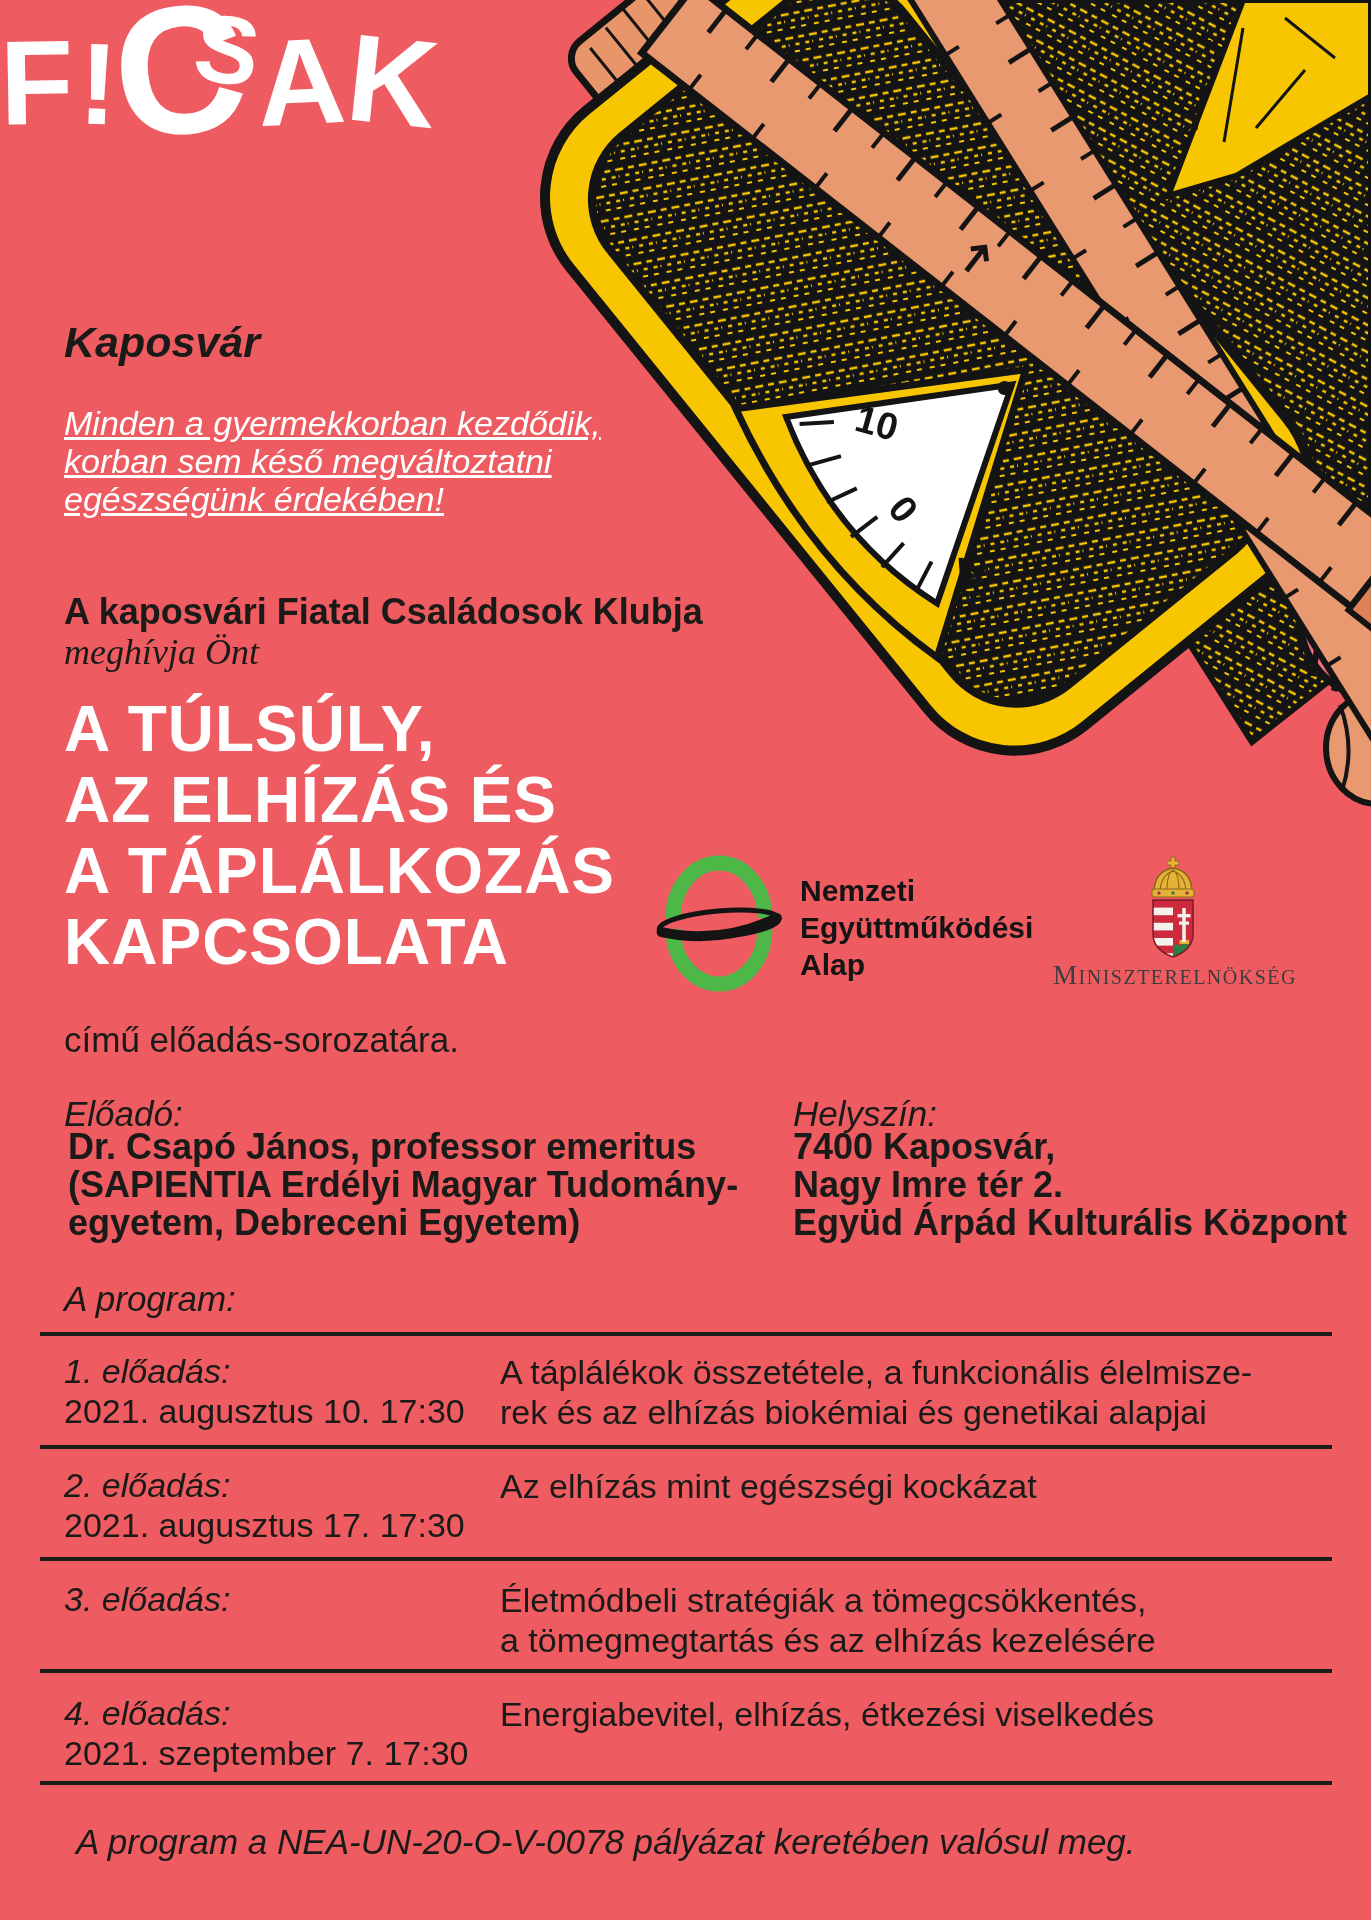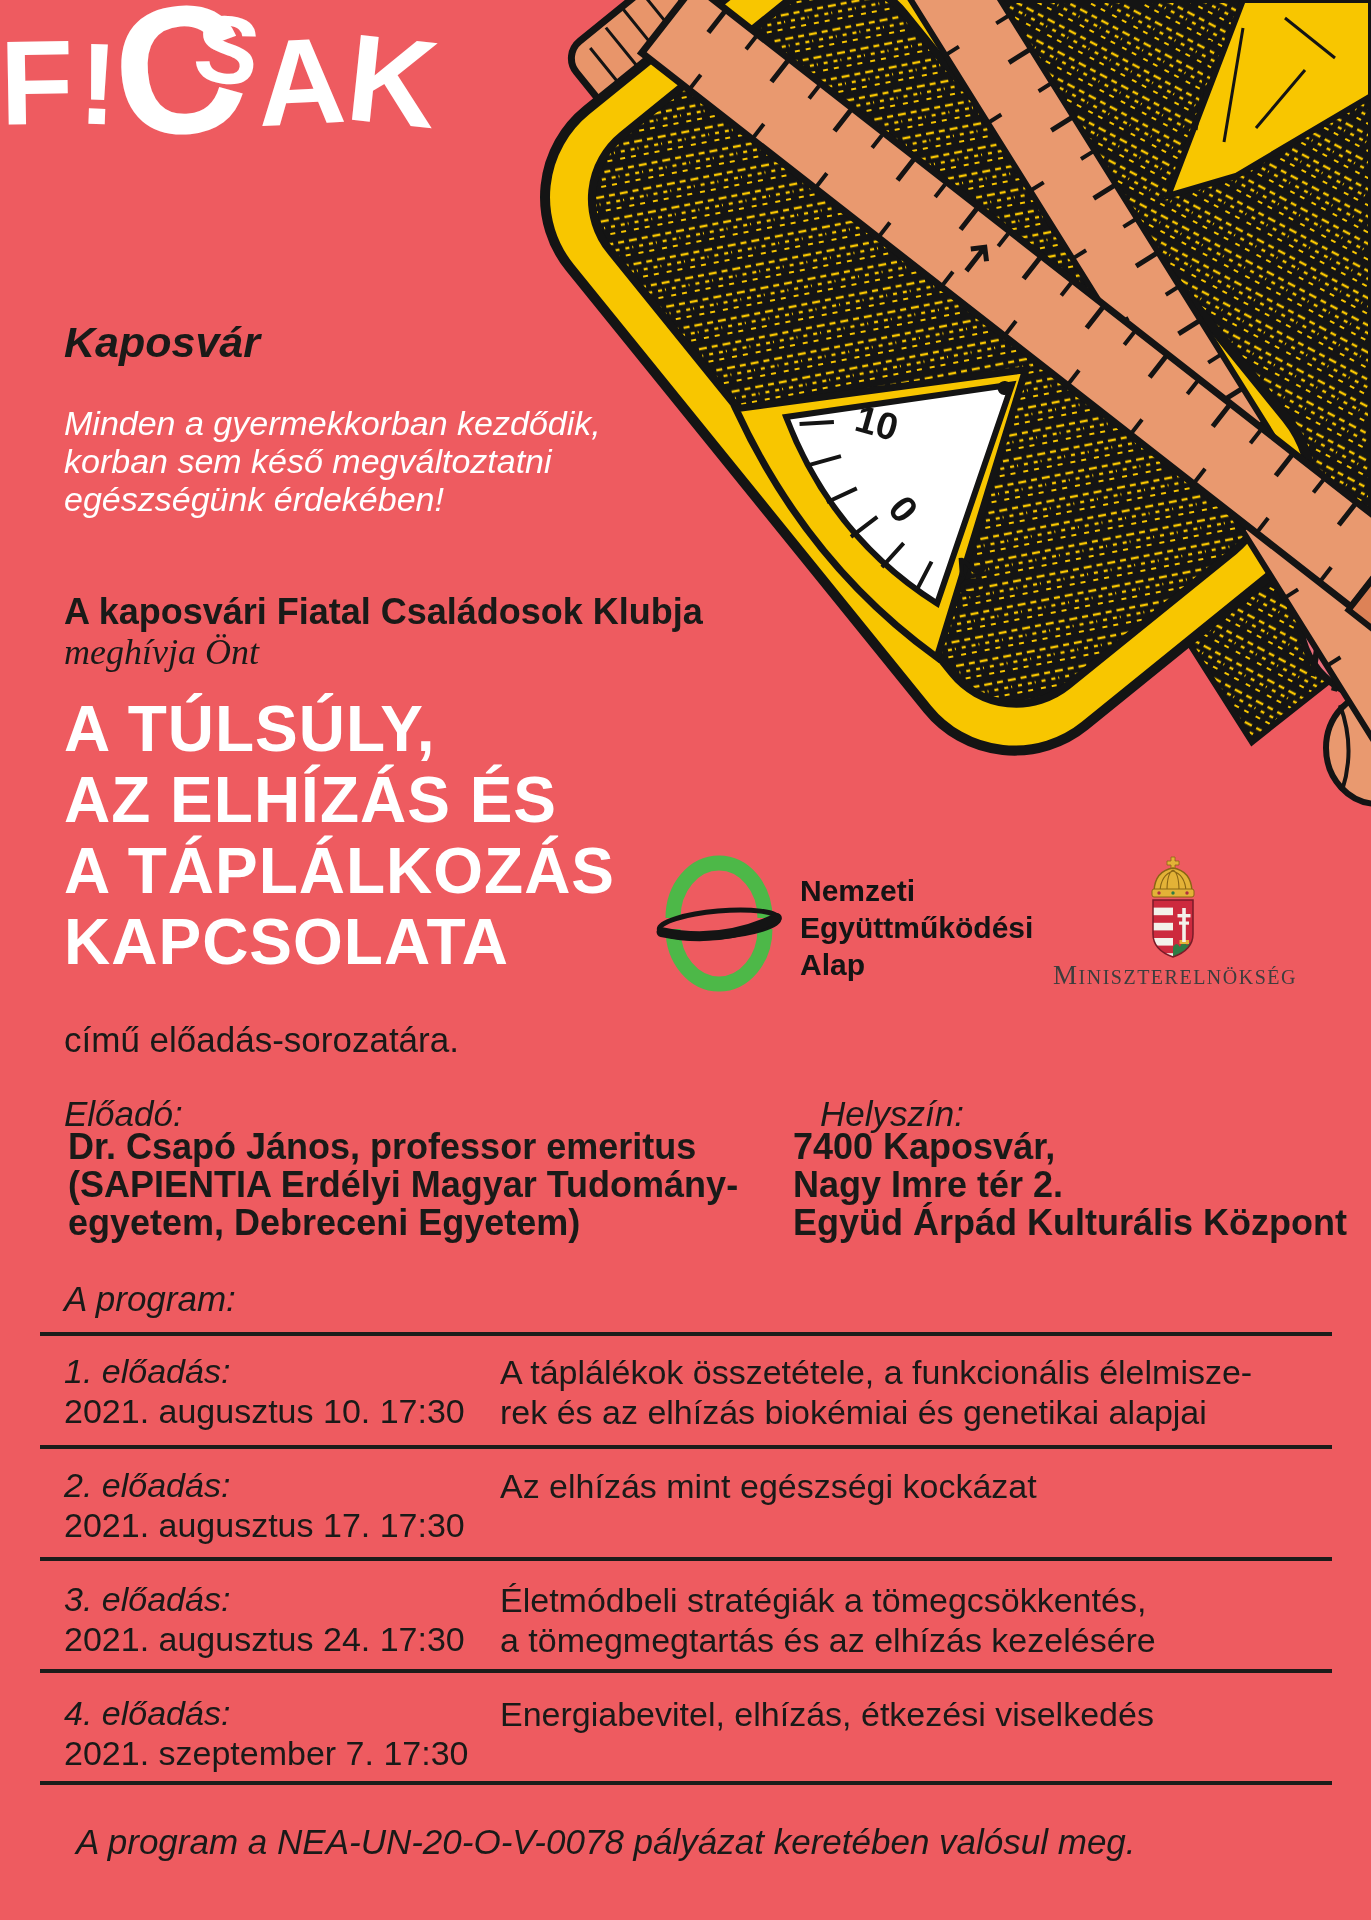--- a/index.html
+++ b/index.html
@@ -15,31 +15,31 @@
   .logo{left:56px; top:64px; display:flex; align-items:flex-end; color:#ffffff; font-weight:bold; z-index:3;}
   .logo span{display:block; line-height:0.78;}
   .lF{font-size:120px; transform:rotate(-1deg);}
   .lI{font-size:116px; margin-left:6px; transform:rotate(2deg);}
   .lC{font-size:182px; margin-left:-4px; margin-right:-50px; margin-bottom:-12px; transform:rotate(-5deg);}
   .lS{font-size:96px; margin-bottom:42px; transform:rotate(8deg); position:relative; z-index:2;}
   .lA{font-size:122px; margin-left:-2px; transform:rotate(-3deg);}
   .lK{font-size:124px; margin-left:2px; transform:rotate(6deg);}
 
   .city{left:64px; top:318px; font-size:43px; font-weight:bold; font-style:italic;}
-  .intro{left:64px; top:404px; font-size:34px; font-style:italic; color:#ffffff; line-height:38px;}
+  .intro{left:64px; top:404px; font-size:34px; font-style:italic; color:#ffffff; line-height:38px;text-decoration:underline;}
   .invite{left:64px; top:591px; font-size:36px; line-height:41px;}
   .invite .b{font-weight:bold;}
   .invite .i{font-style:italic;font-family:Liberation Serif, serif;}
   .title{left:64px; top:694px; font-size:64px; font-weight:bold; color:#ffffff; line-height:71px; letter-spacing:1px;}
   .subtitle{left:64px; top:1020px; font-size:35px;}
 
   .blockhead{font-size:35px; font-style:italic;}
   .speaker-h{left:64px; top:1094px;}
   .speaker{left:68px; top:1128px; font-size:36px; font-weight:bold; line-height:38px;}
-  .venue-h{left:820px; top:1094px;text-align:center;}
+  .venue-h{left:793px; top:1094px;text-align:center;}
   .venue{left:793px; top:1128px; font-size:36px; font-weight:bold; line-height:38px;}
   .program-h{left:64px; top:1279px;}
 
   .rule{position:absolute; left:40px; width:1292px; height:4px; background:#1c1c1a; z-index:3;}
   .plabel{left:64px; font-size:34px; font-style:italic;}
   .pdate{left:64px; font-size:34px;}
   .pdesc{left:500px; font-size:34px; line-height:40px; white-space:pre-line;}
   .footer{left:76px; top:1822px; font-size:35px; font-style:italic;}
 
   
@@ -218,21 +218,20 @@
   <div class="txt plabel" style="top:1352px;">1. előadás:</div>
   <div class="txt pdate" style="top:1392px;">2021. augusztus 10. 17:30</div>
   <div class="txt pdesc" style="top:1352px;">A táplálékok összetétele, a funkcionális élelmisze-
 rek és az elhízás biokémiai és genetikai alapjai</div>
 
   <div class="txt plabel" style="top:1466px;font-style:italic;">2. előadás:</div>
   <div class="txt pdate" style="top:1506px;">2021. augusztus 17. 17:30</div>
   <div class="txt pdesc" style="top:1466px;">Az elhízás mint egészségi kockázat</div>
 
   <div class="txt plabel" style="top:1580px;">3. előadás:</div>
-  <div class="txt pdate" style="top:1620px;">2021. augusztus 24. 17:30</div>
   <div class="txt pdesc" style="top:1580px;">Életmódbeli stratégiák a tömegcsökkentés,
 a tömegmegtartás és az elhízás kezelésére</div>
 
   <div class="txt plabel" style="top:1694px;">4. előadás:</div>
   <div class="txt pdate" style="top:1734px;">2021. szeptember 7. 17:30</div>
   <div class="txt pdesc" style="top:1694px;">Energiabevitel, elhízás, étkezési viselkedés</div>
 
   <div class="txt footer">A program a NEA-UN-20-O-V-0078 pályázat keretében valósul meg.</div>
 </div>
 

